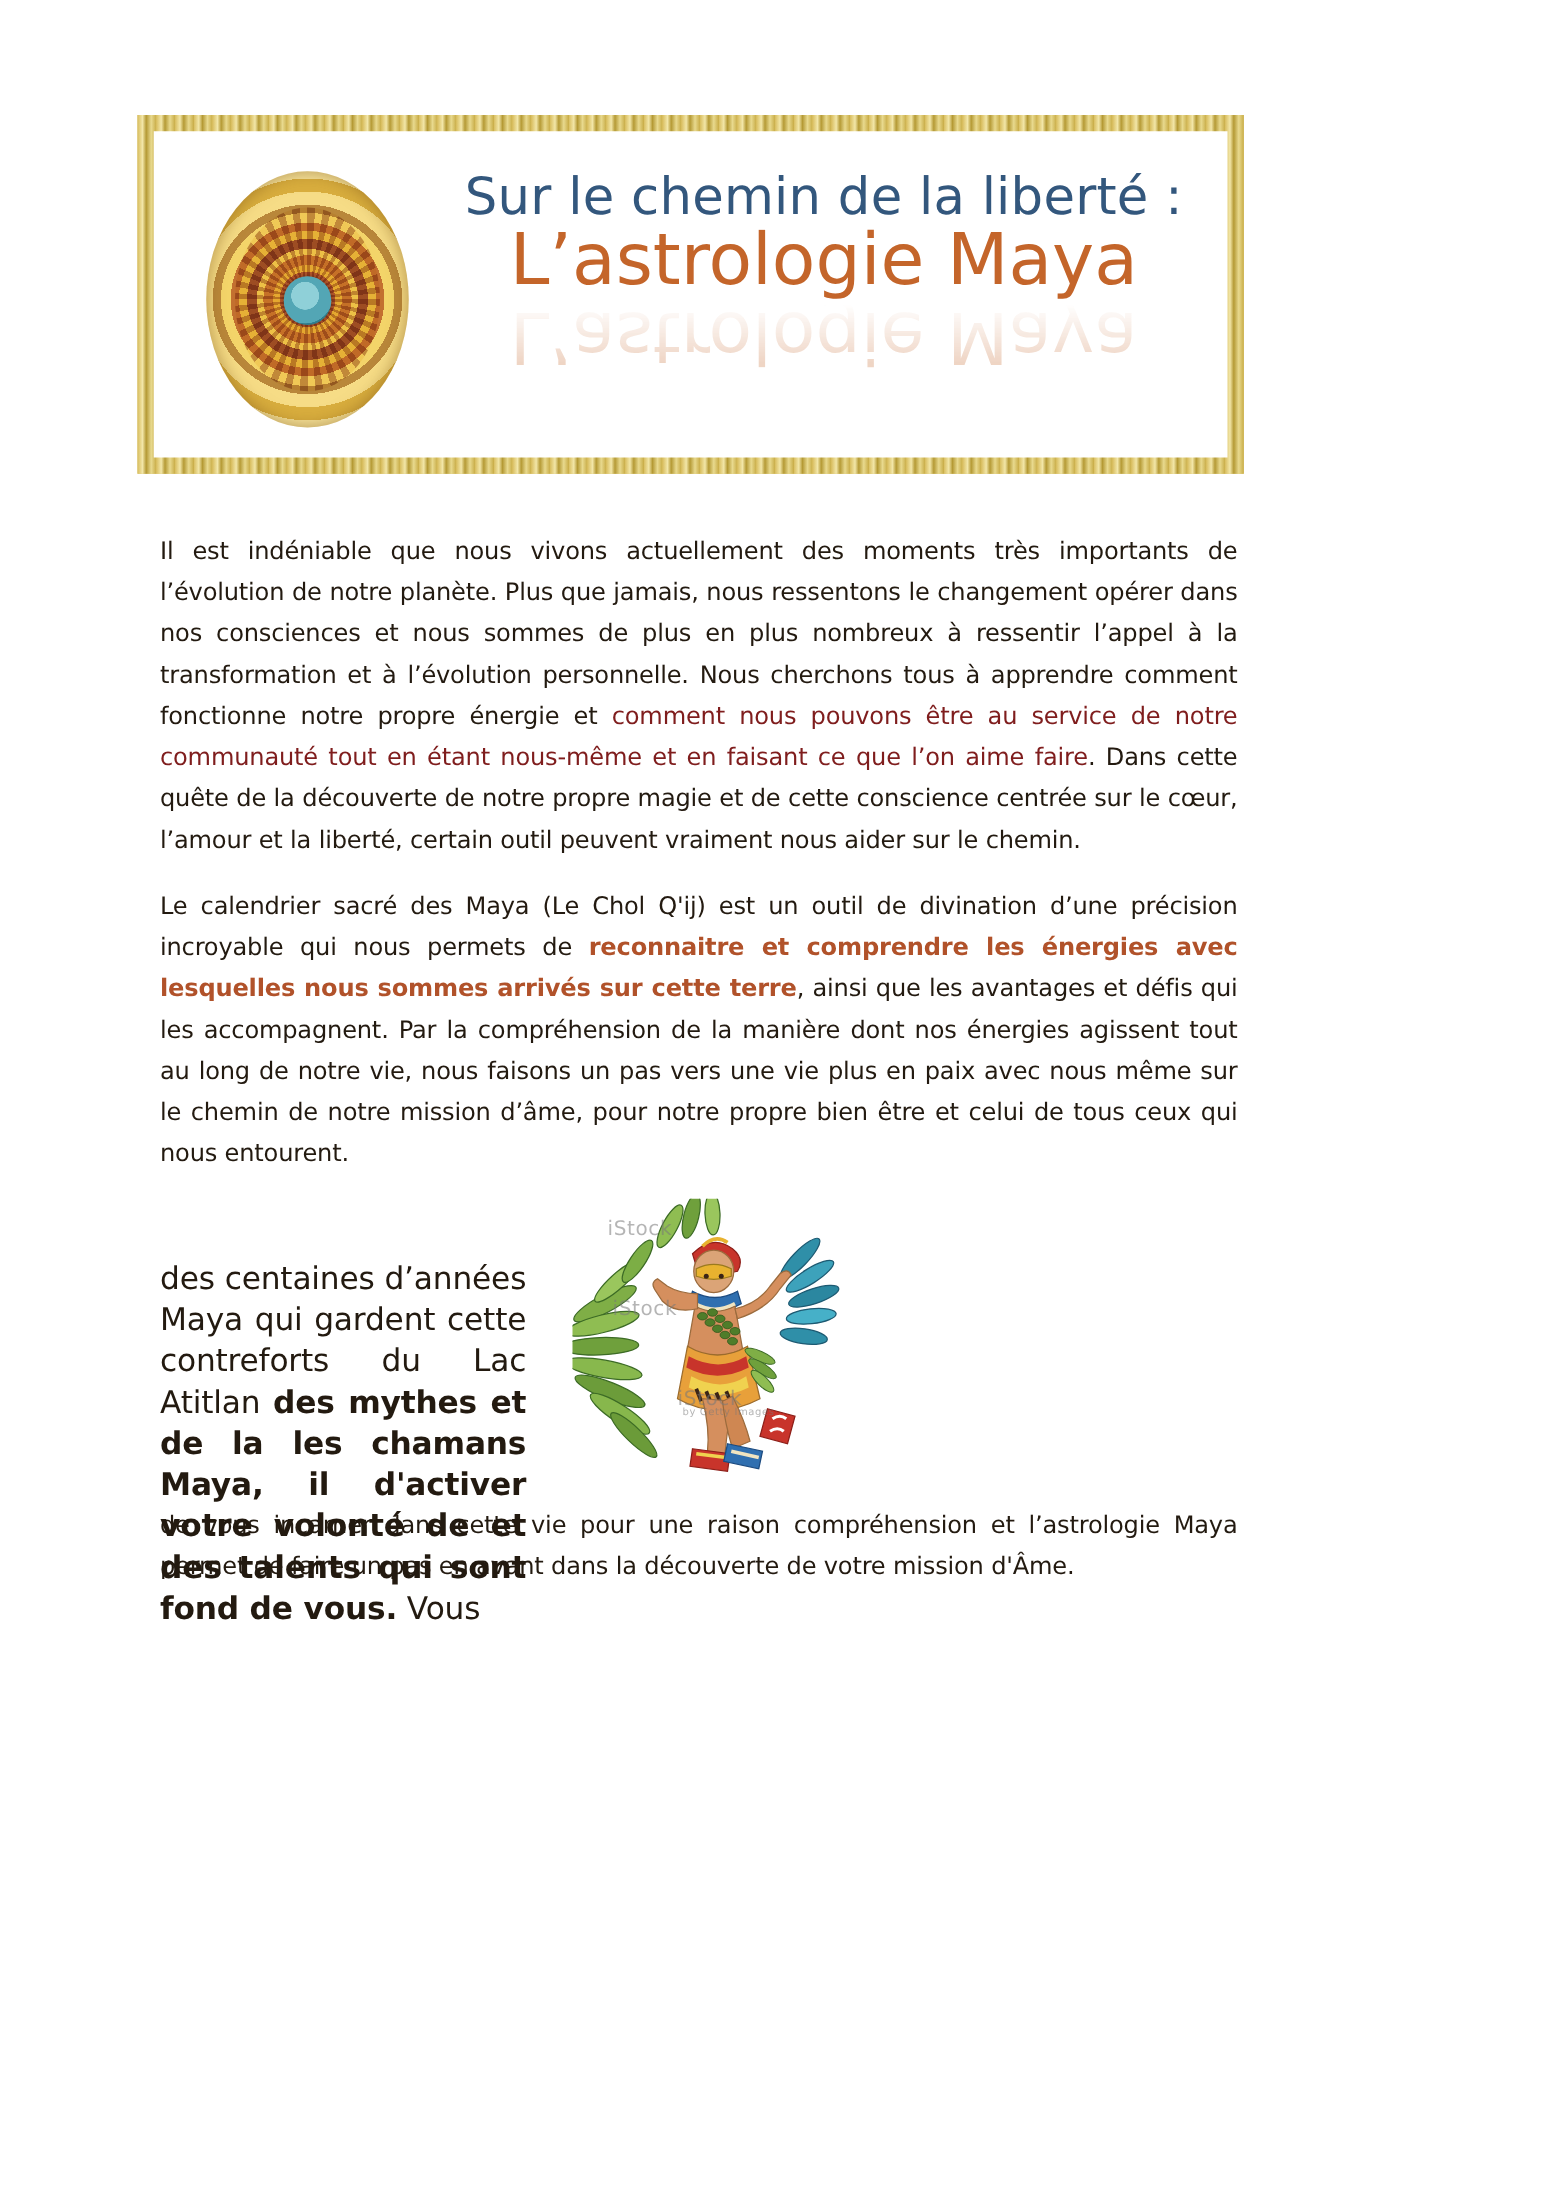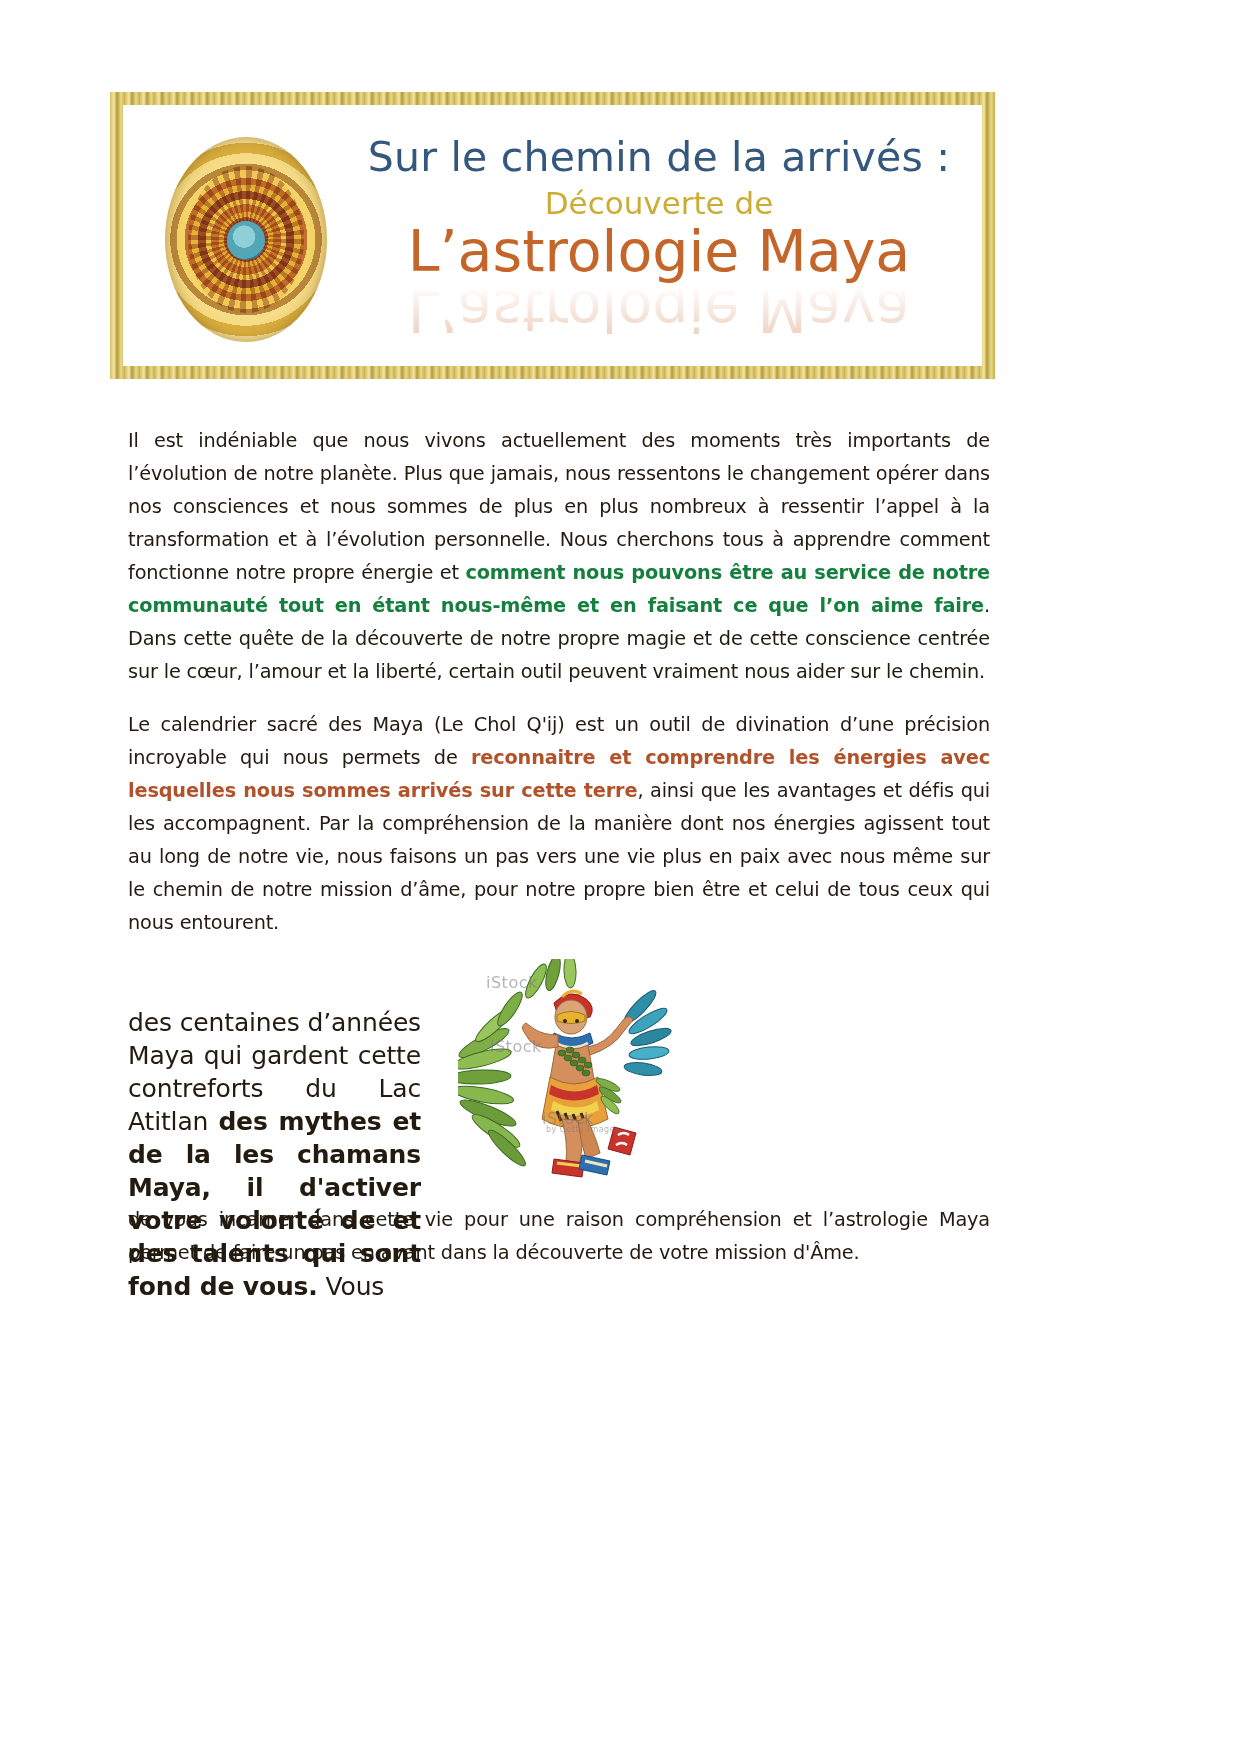--- a/index.html
+++ b/index.html
@@ -142,22 +142,22 @@
   p.para {
     margin: 0 0 20px 0;
     font-family: "DejaVu Sans", sans-serif;
     font-size: 19.3px;
     line-height: 33px;
     text-align: justify;
     color: #231a10;
     letter-spacing: -0.15px;
   }
   .hl-gold {
-    color: #15803d;
-    font-weight: bold;
+    color: #7f1d1d;
+    font-weight: normal;
   }
   .hl-orange {
     color: #b1522a;
     font-weight: bold;
   }
   .bold { font-weight: bold; }
 
   .wrap-col {
     position: relative;
   }
@@ -199,22 +199,21 @@
 </style>
 </head>
 <body>
 
 <div class="banner-wrap">
   <div class="banner-inner">
 
     <div class="calendar-disc"></div>
 
     <div class="banner-title">
-      <div class="title-line1">Sur le chemin de la arrivés :</div>
-      <div class="title-line2">Découverte  de</div>
+      <div class="title-line1">Sur le chemin de la liberté :</div>
       <div class="title-line3">L’astrologie Maya</div>
       <div class="title-reflect">L’astrologie Maya</div>
     </div>
 
   </div>
 </div>
 
 <div class="doc-body">
 
   <p class="para"><span>Il est indéniable que nous vivons actuellement des moments très importants de l’évolution de notre planète. Plus que jamais, nous ressentons le changement opérer dans nos consciences et nous sommes de plus en plus nombreux à ressentir l’appel à la transformation et à l’évolution personnelle. Nous cherchons tous à apprendre comment fonctionne notre propre énergie et </span><span class="hl-gold">comment nous pouvons être au service de notre communauté tout en étant nous-même et en faisant ce que l’on aime faire</span><span>. Dans cette quête de la découverte de notre propre magie et de cette conscience centrée sur le cœur, l’amour et la liberté, certain outil peuvent vraiment nous aider sur le chemin.</span></p>

